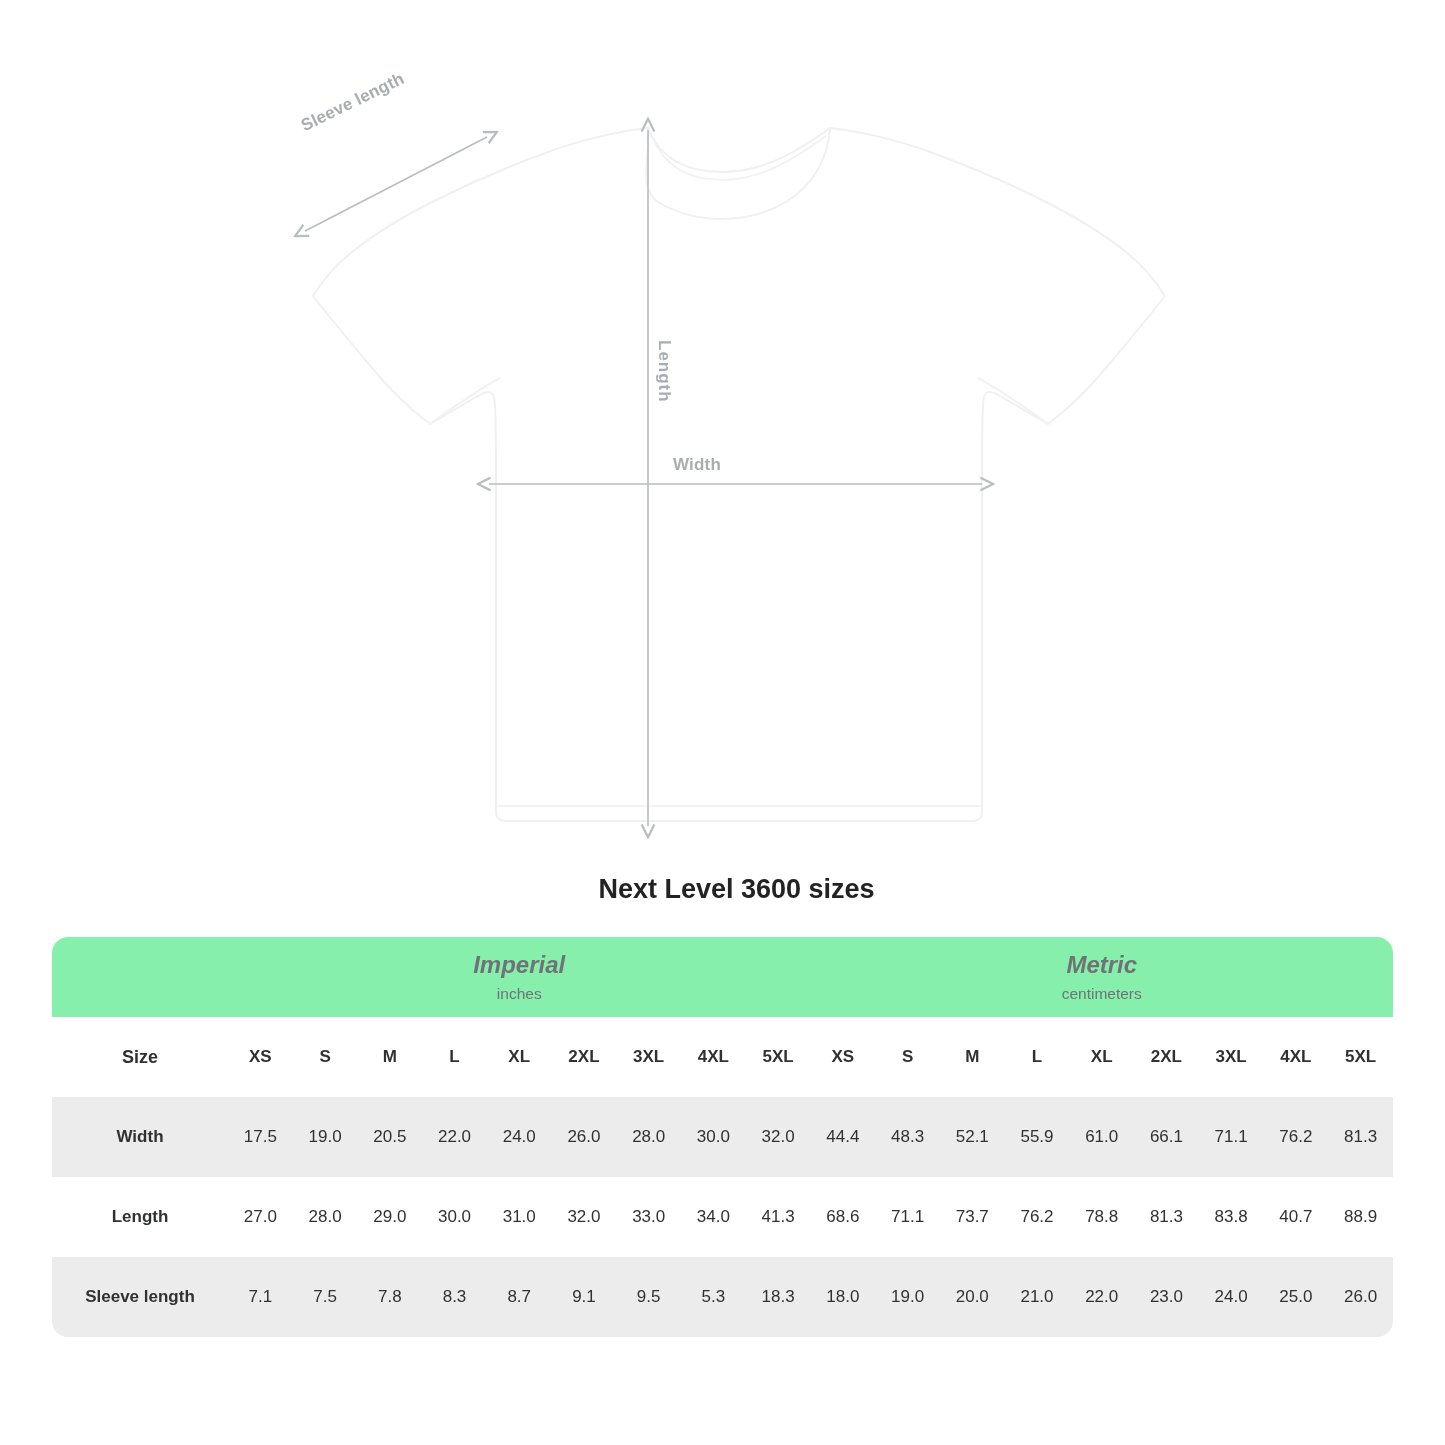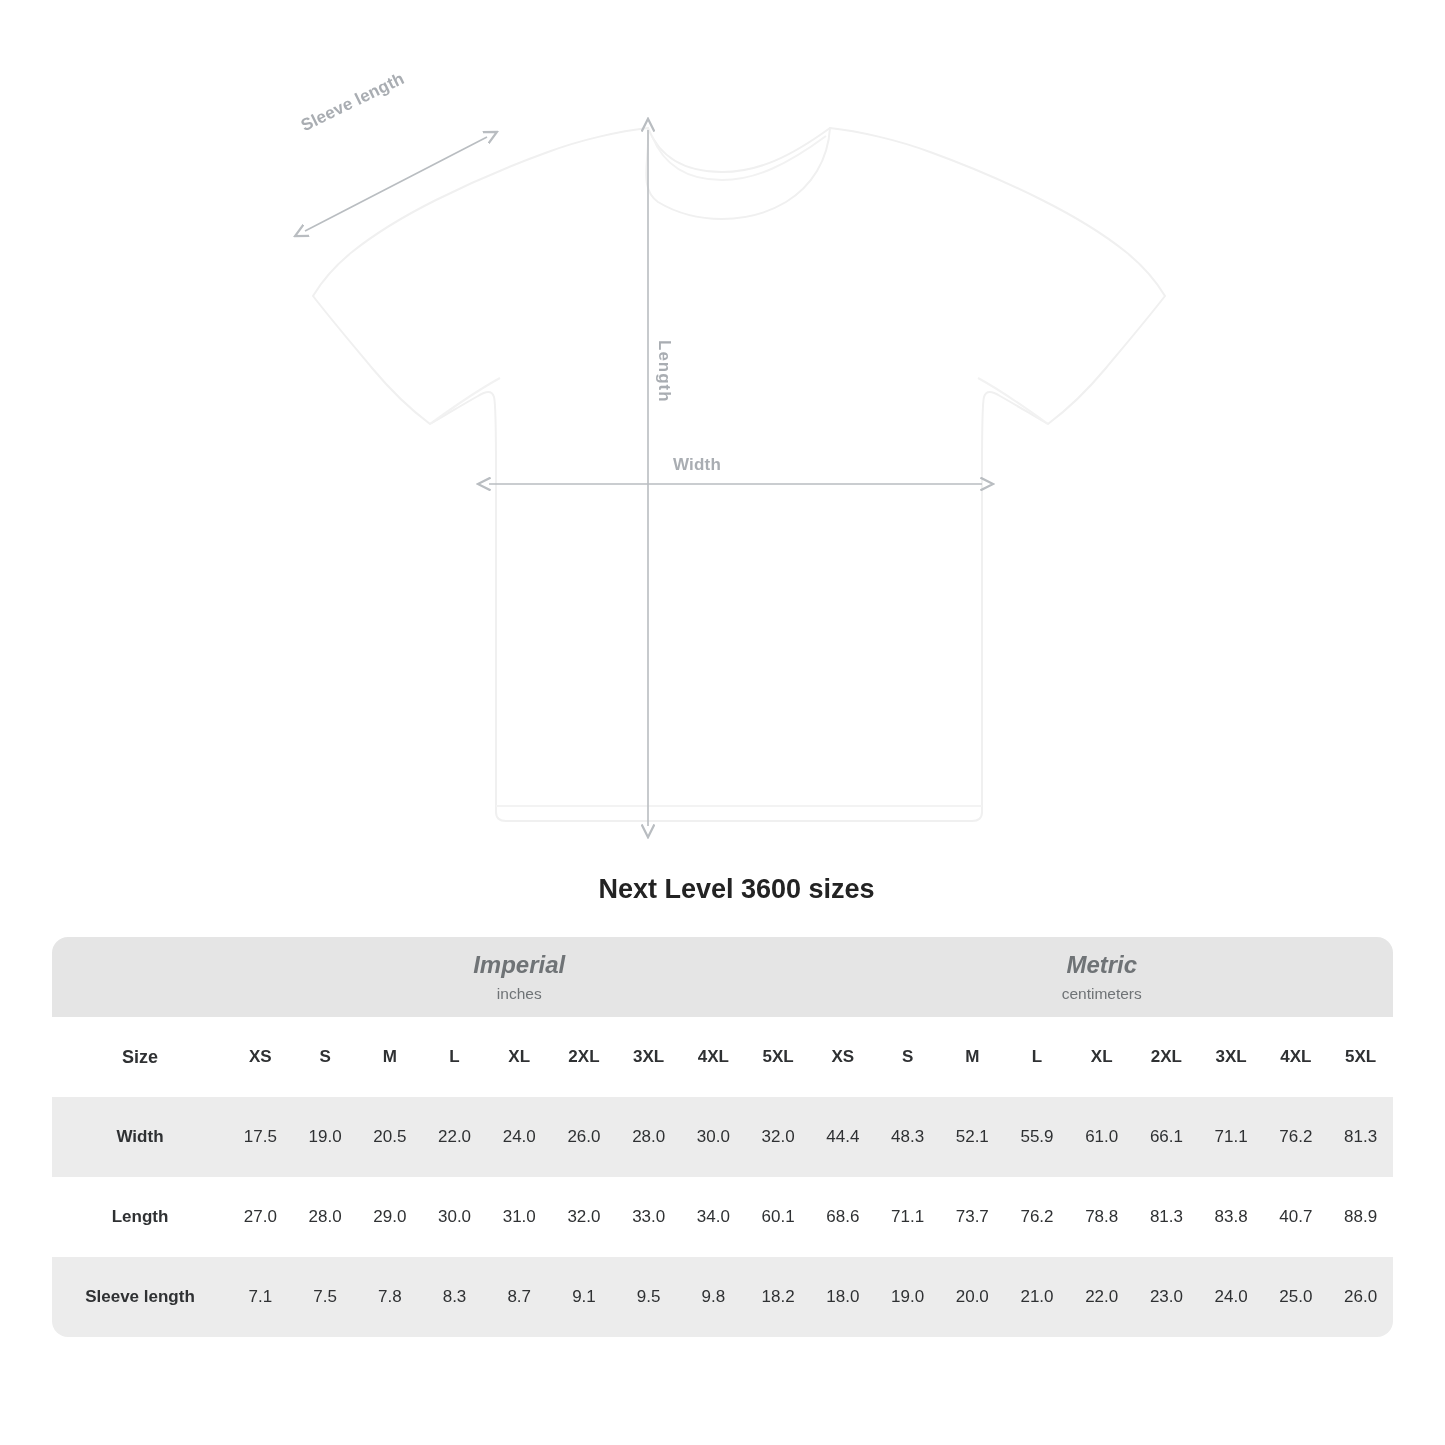--- a/index.html
+++ b/index.html
@@ -90,21 +90,21 @@
   table.size-table th,
   table.size-table td {
     text-align: center;
     font-size: 17px;
     color: #2f3133;
     padding: 0;
     height: 80px;
     vertical-align: middle;
   }
   .unit-row th {
-    background: #e5e5e5;
+    background: #86efac;
     height: 108px;
   }
   .unit-head {
     line-height: 1.35;
   }
   .unit-name {
     font-size: 24px;
     font-weight: bold;
     font-style: italic;
     color: #6f7376;
@@ -294,42 +294,42 @@
         <tr class="row-plain">
           <td class="rowlabel">Length</td>
           <td>27.0</td>
           <td>28.0</td>
           <td>29.0</td>
           <td>30.0</td>
           <td>31.0</td>
           <td>32.0</td>
           <td>33.0</td>
           <td>34.0</td>
-          <td>60.1</td>
+          <td>41.3</td>
           <td>68.6</td>
           <td>71.1</td>
           <td>73.7</td>
           <td>76.2</td>
           <td>78.8</td>
           <td>81.3</td>
           <td>83.8</td>
           <td>40.7</td>
           <td>88.9</td>
         </tr>
         <tr class="row-shaded">
           <td class="rowlabel">Sleeve length</td>
           <td>7.1</td>
           <td>7.5</td>
           <td>7.8</td>
           <td>8.3</td>
           <td>8.7</td>
           <td>9.1</td>
           <td>9.5</td>
-          <td>9.8</td>
-          <td>18.2</td>
+          <td>5.3</td>
+          <td>18.3</td>
           <td>18.0</td>
           <td>19.0</td>
           <td>20.0</td>
           <td>21.0</td>
           <td>22.0</td>
           <td>23.0</td>
           <td>24.0</td>
           <td>25.0</td>
           <td>26.0</td>
         </tr>

